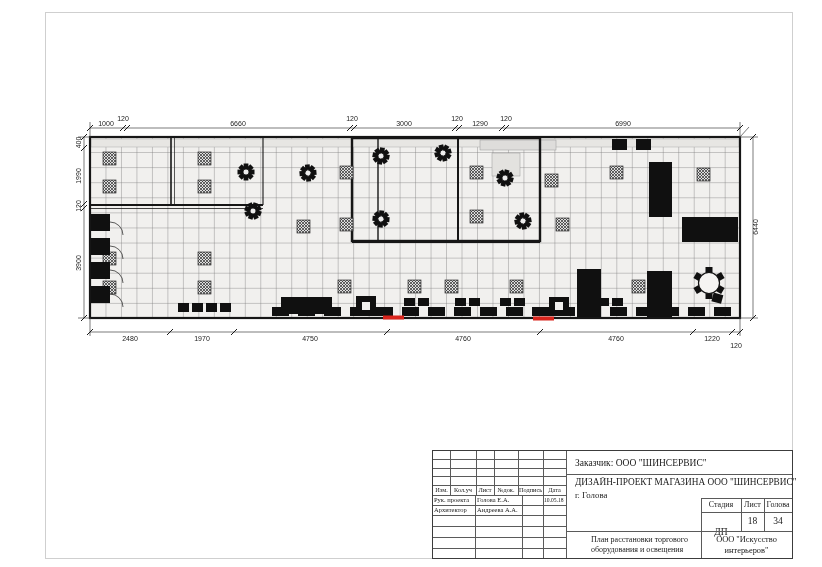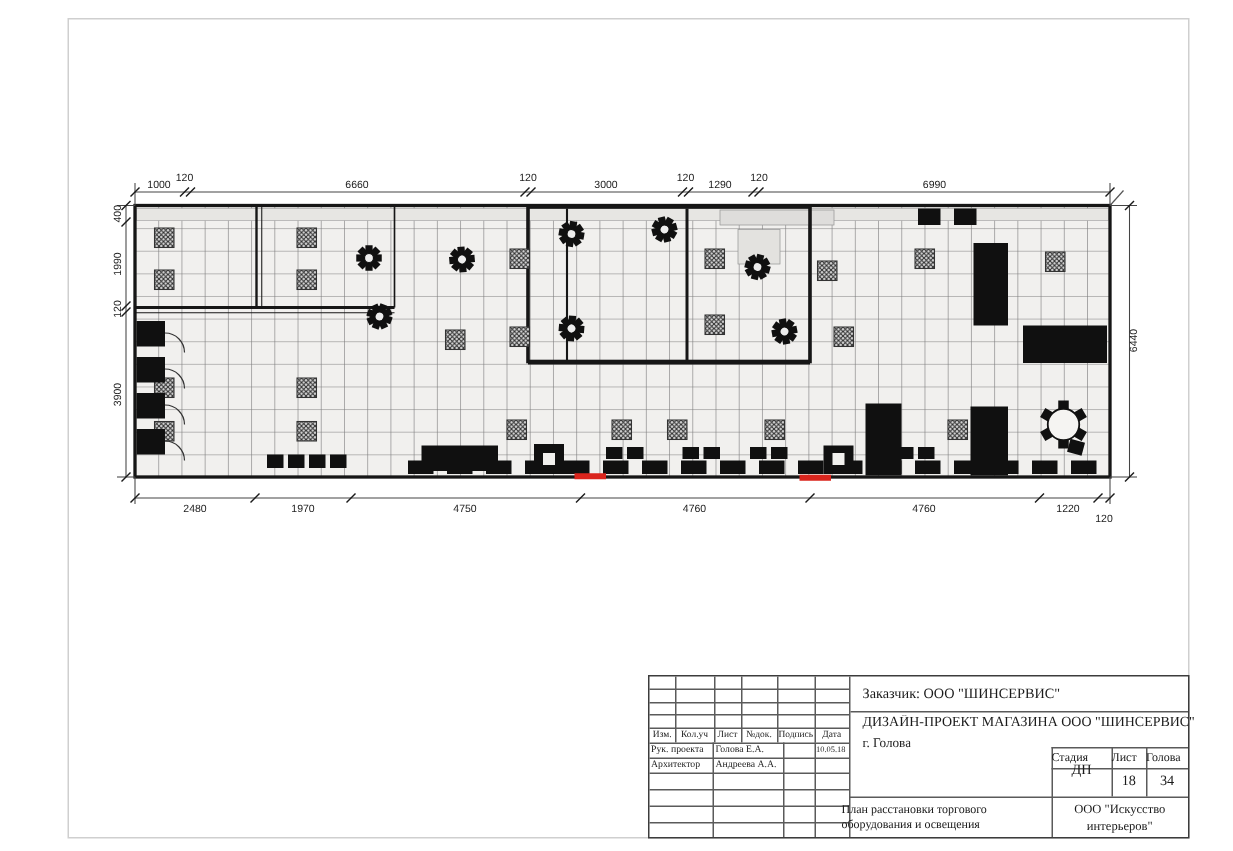--- a/index.html
+++ b/index.html
@@ -15,23 +15,23 @@
   .tb{position:absolute;left:432px;top:450px;width:359px;height:107px;
       border:1.4px solid #3c3c3c;z-index:2;font-family:"Liberation Serif",serif;}
   .tb .ln{position:absolute;background:#5a5a5a;}
   .tb .cell{position:absolute;overflow:hidden;}
   .tb .hdr{font-size:6.3px;text-align:center;line-height:10px;}
   .tb .small{font-size:6.5px;line-height:10px;white-space:nowrap;}
   .customer{left:134px;top:0;width:225px;height:24px;border-bottom:1px solid #5a5a5a;
             font-size:9.5px;line-height:24px;padding-left:8px;box-sizing:border-box;}
   .project{left:134px;top:26px;width:225px;font-size:9.3px;line-height:11px;padding-left:8px;}
   .city{left:142px;top:39px;font-size:8.8px;}
-  .stage-h{font-size:8px;line-height:14px;}
+  .stage-h{font-size:8px;text-align:center;line-height:14px;}
   .stage-v{font-size:9.5px;text-align:center;line-height:19px;}
-  .sheet-title{left:118px;top:80px;width:134px;height:27px;font-size:8px;line-height:10px;
+  .sheet-title{left:148px;top:80px;width:134px;height:27px;font-size:8px;line-height:10px;
                padding:4px 0 0 10px;box-sizing:border-box;}
   .company{left:268px;top:80px;width:91px;height:27px;font-size:8.4px;line-height:11px;
            text-align:center;padding-top:3px;box-sizing:border-box;}
 </style>
 </head>
 <body>
 
 <div class="sheet">
 
   <div class="frame"></div>
@@ -299,21 +299,21 @@
     <div class="cell city">г. Голова</div>
 
     <div class="ln" style="left:268px;top:47px;width:91px;height:1px"></div>
     <div class="ln" style="left:268px;top:61px;width:91px;height:1px"></div>
     <div class="ln" style="left:268px;top:47px;width:1px;height:60px"></div>
     <div class="ln" style="left:308px;top:47px;width:1px;height:33px"></div>
     <div class="ln" style="left:331px;top:47px;width:1px;height:33px"></div>
     <div class="cell stage-h" style="left:268px;top:47px;width:40px">Стадия</div>
     <div class="cell stage-h" style="left:308px;top:47px;width:23px">Лист</div>
     <div class="cell stage-h" style="left:331px;top:47px;width:28px">Голова</div>
-    <div class="cell stage-v" style="left:268px;top:54px;width:40px">ДП</div>
+    <div class="cell stage-v" style="left:268px;top:72px;width:40px">ДП</div>
     <div class="cell stage-v" style="left:308px;top:61px;width:23px">18</div>
     <div class="cell stage-v" style="left:331px;top:61px;width:28px">34</div>
 
     <div class="ln" style="left:133px;top:80px;width:226px;height:1px"></div>
     <div class="cell sheet-title">План расстановки торгового оборудования и освещения</div>
     <div class="cell company">ООО "Искусство интерьеров"</div>
   </div>
 
 </div>
 

